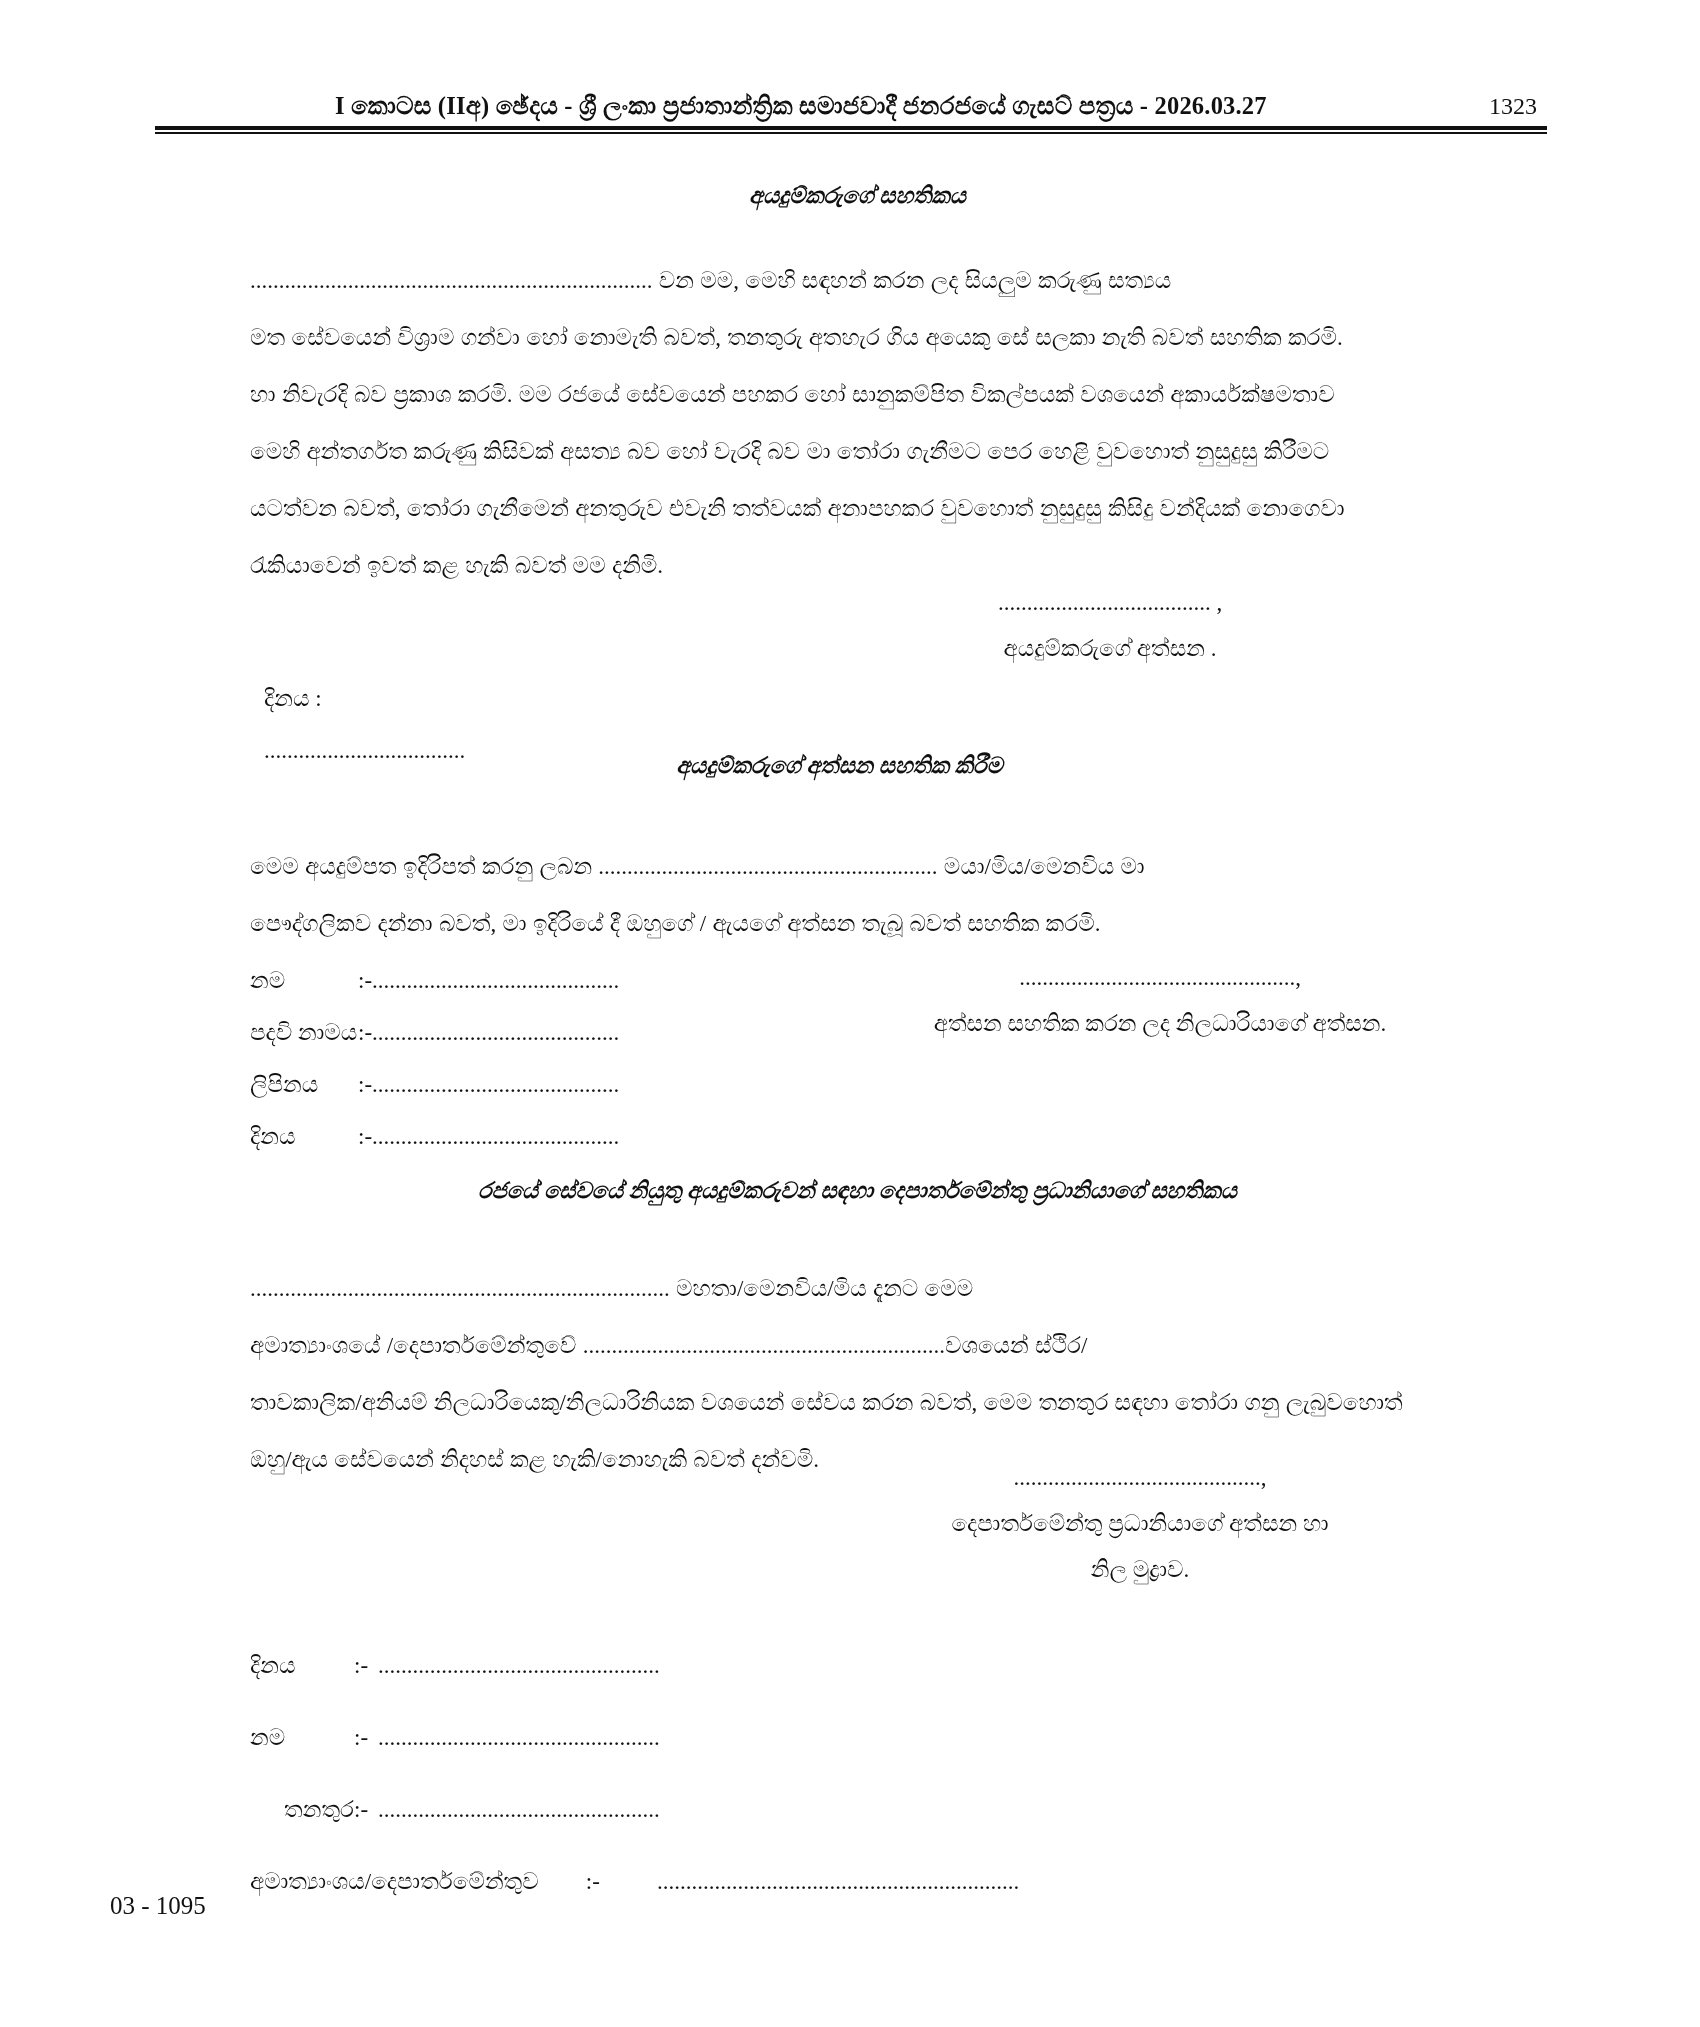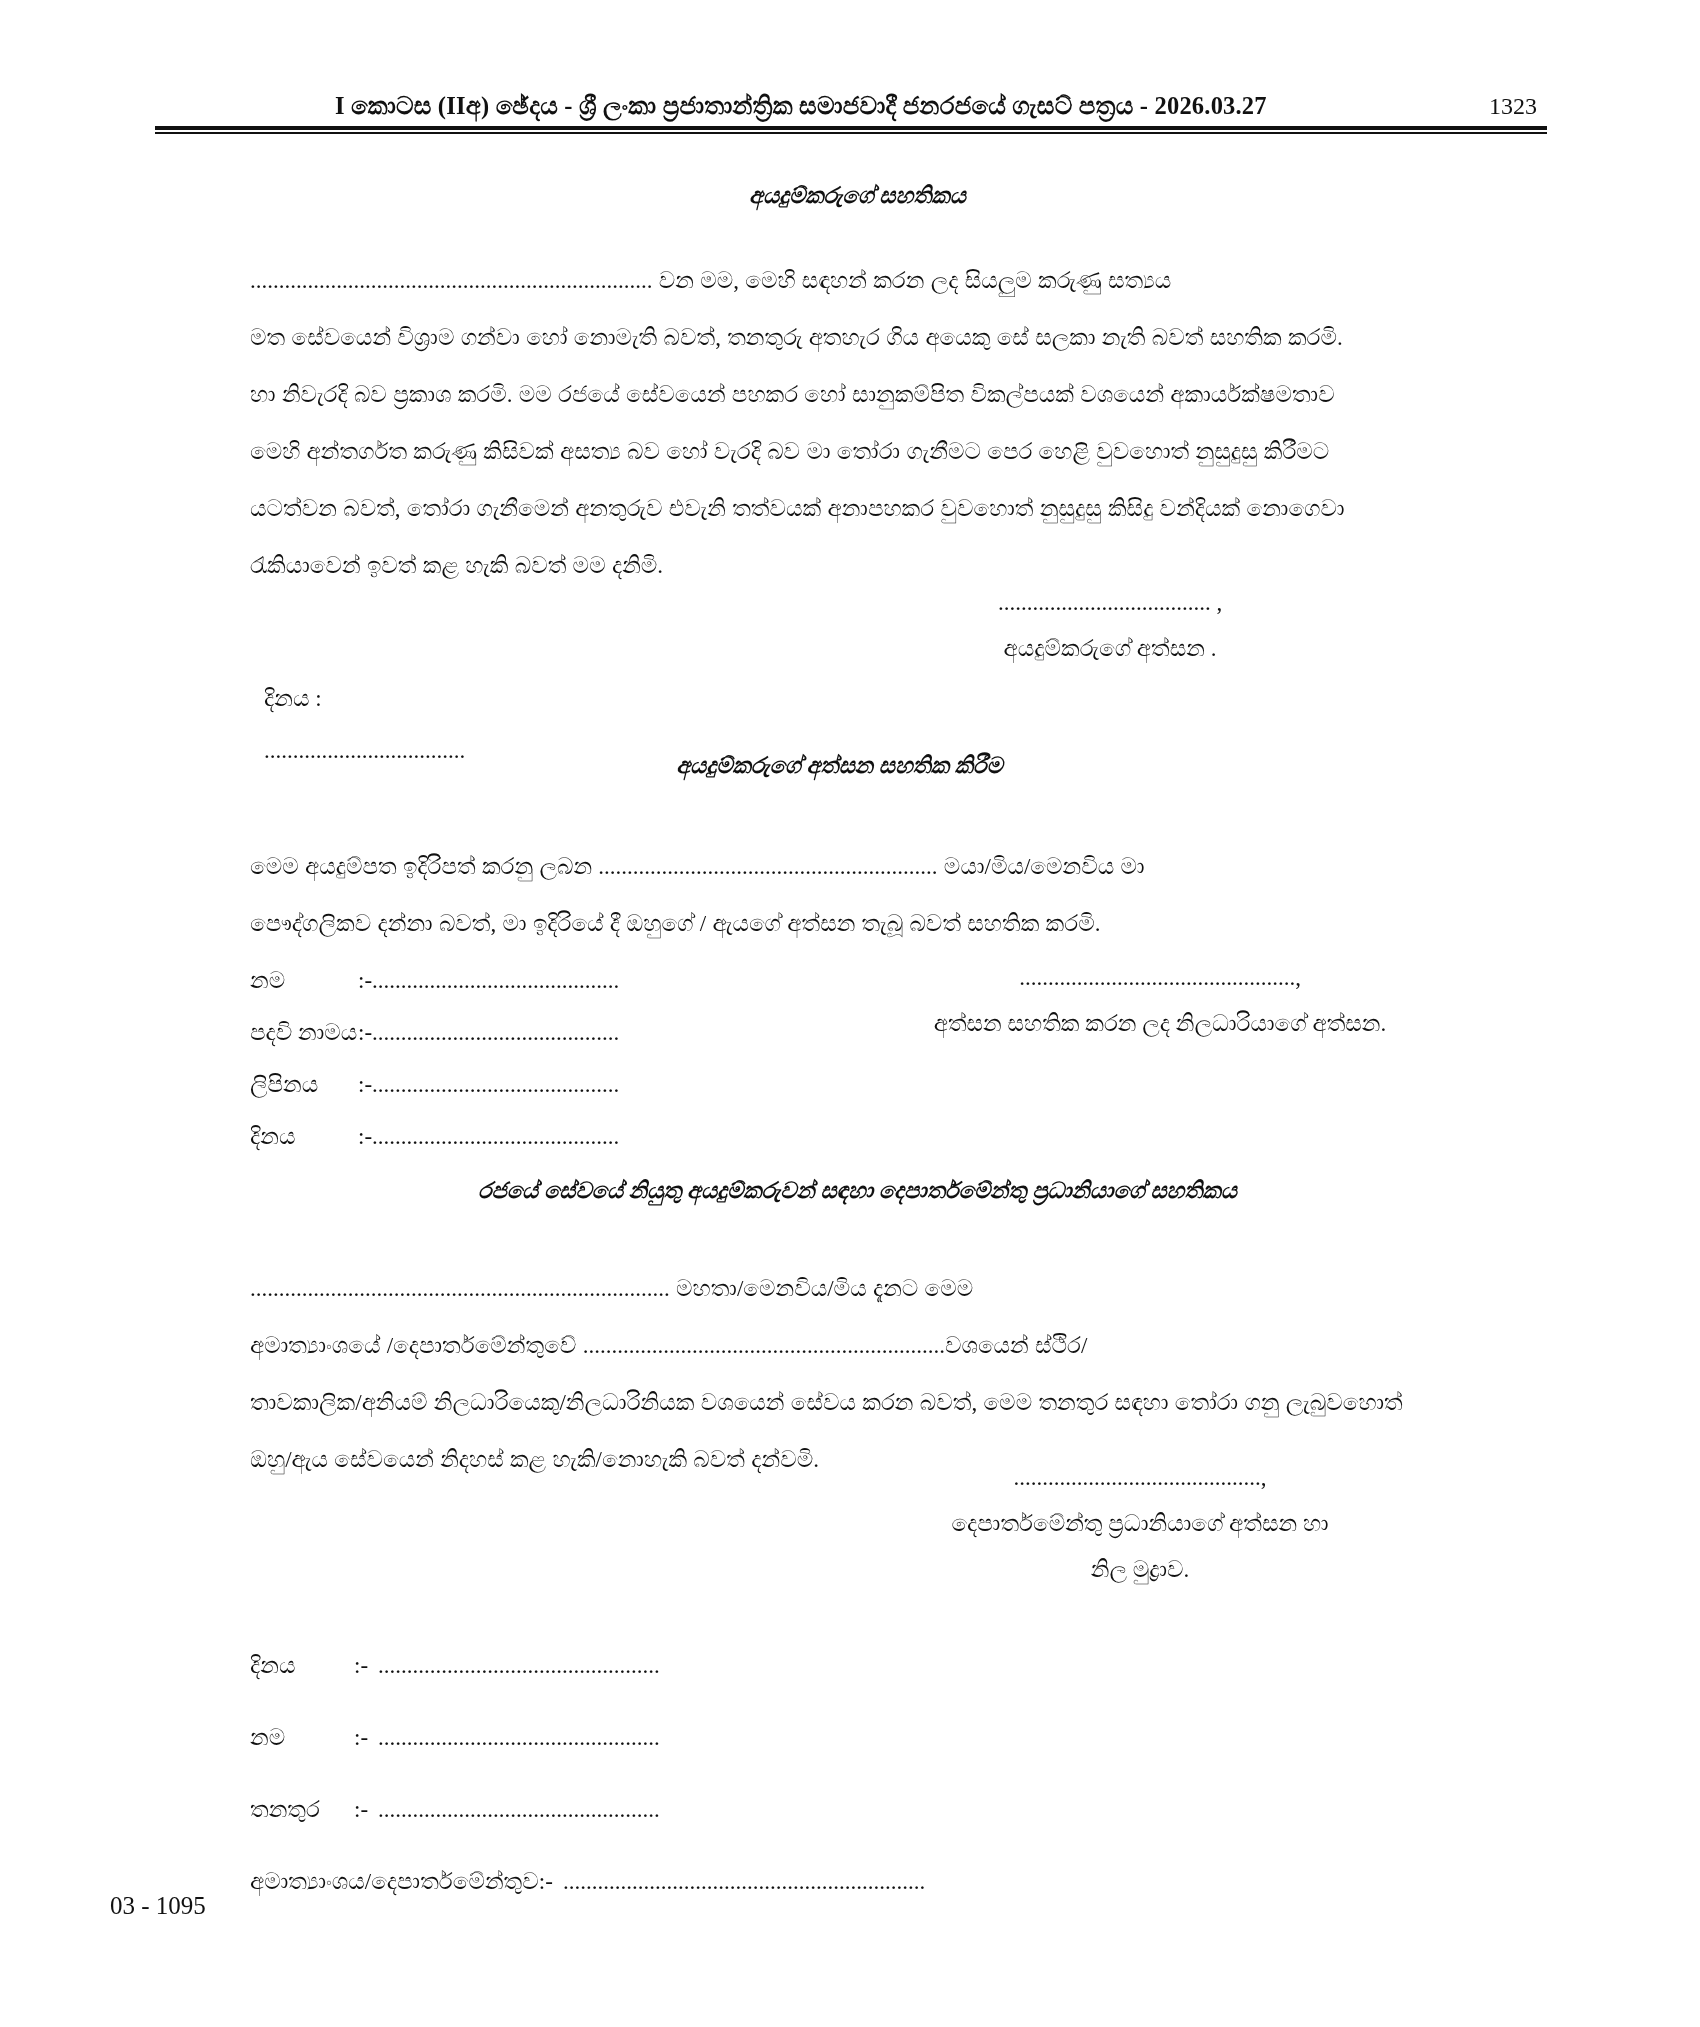--- a/index.html
+++ b/index.html
@@ -214,25 +214,25 @@
         <span class="field-label" style="width:104px;">දිනය</span>
         <span>:-</span>
         <span class="field-dots" style="margin-left:10px;">.................................................</span>
       </div>
       <div class="field-row" style="line-height:72px;">
         <span class="field-label" style="width:104px;">නම</span>
         <span>:-</span>
         <span class="field-dots" style="margin-left:10px;">.................................................</span>
       </div>
       <div class="field-row" style="line-height:72px;">
-        <span class="field-label" style="width:104px;">තනතුර</span>
+        <span class="field-label" style="width:104px;text-align:right;">තනතුර</span>
         <span>:-</span>
         <span class="field-dots" style="margin-left:10px;">.................................................</span>
       </div>
-      <div class="field-row" style="line-height:72px;">
+      <div class="field-row" style="line-height:72px;gap:47px;">
         <span class="field-label">අමාත්‍යාංශය/දෙපාර්තමේන්තුව</span>
         <span>:-</span>
         <span class="field-dots" style="margin-left:10px;">...............................................................</span>
       </div>
     </div>
 
   </div>
 
   <div class="footer-code">03 - 1095</div>
 

